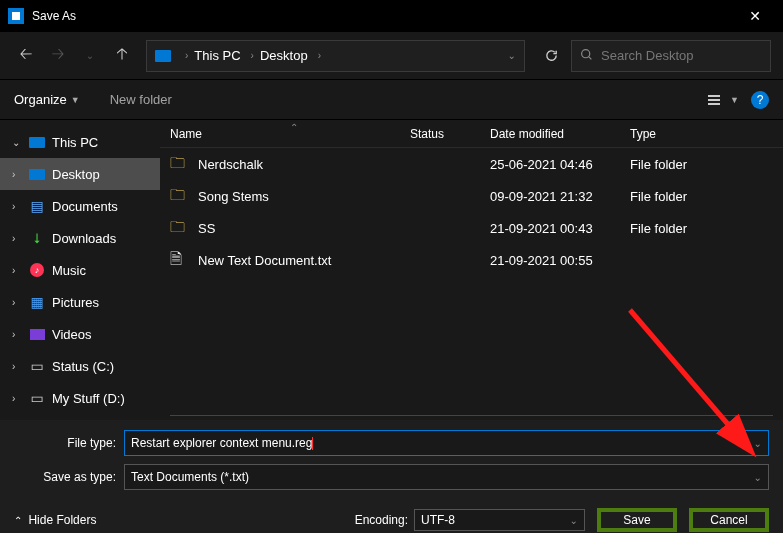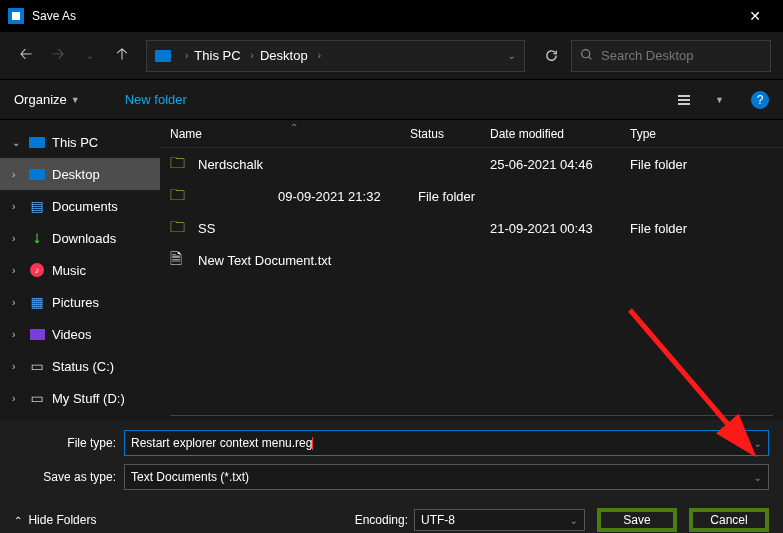--- a/index.html
+++ b/index.html
@@ -13,23 +13,23 @@
 .navbtn.disabled { color: #555; }
 .addrbar { flex: 1; height: 32px; border: 1px solid #3a3a3a; background: #1f1f1f; display: flex; align-items: center; padding: 0 8px; margin: 0 6px; color: #fff; font-size: 13px; }
 .addrbar .pcicon { width: 16px; height: 12px; background: #0078d4; margin-right: 8px; border-radius:1px; }
 .addrbar .crumb { margin-right: 4px; }
 .addrbar .sep { margin: 0 6px; color: #888; font-size: 10px; }
 .addrbar .spacer { flex: 1; }
 .addrbar .drop { color: #888; font-size: 10px; }
 .refresh { width: 32px; height: 32px; display:flex; align-items:center; justify-content:center; color:#ccc; cursor:pointer; }
 .searchbox { width: 200px; height: 32px; border: 1px solid #3a3a3a; background: #1f1f1f; display: flex; align-items: center; padding: 0 8px; color: #777; font-size: 13px; }
 .searchbox .sicon { margin-right: 8px; color:#888; }
-.toolbar { height: 40px; background: #191919; display: flex; align-items: center; padding: 0 14px; border-bottom: 1px solid #000; gap: 15px; }
+.toolbar { height: 40px; background: #191919; display: flex; align-items: center; padding: 0 14px; border-bottom: 1px solid #000; }
 .toolbar .org { color: #fff; font-size: 13px; cursor:pointer; display:flex; align-items:center; gap:4px;}
-.toolbar .newf { color: #0ea5e9; font-size: 13px; margin-left: 30px; cursor:pointer; }
+.toolbar .newf { color: #a3a3a3; font-size: 13px; margin-left: 30px; cursor:pointer; }
 .toolbar .tspace { flex: 1; }
 .toolbar .view { width:24px; height:24px; display:flex; align-items:center; justify-content:center; color:#ccc; cursor:pointer; margin-right:4px;}
 .toolbar .help { width: 18px; height: 18px; background: #0078d4; border-radius: 50%; color: #fff; font-size: 12px; display:flex; align-items:center; justify-content:center; margin-left: 12px; cursor:pointer;}
 .mainarea { display: flex; height: 300px; background: #191919; }
 .sidebar { width: 160px; background: #191919; padding-top: 6px; }
 .side-item { display: flex; align-items: center; height: 32px; padding-left: 12px; color: #fff; font-size: 13px; cursor:pointer; gap:6px;}
 .side-item.active { background: #4d4d4d; }
 .side-item .caret { width: 10px; font-size: 10px; color: #ccc; }
 .side-item .sicon { width: 18px; height: 14px; display:flex; align-items:center; justify-content:center; font-size:14px;}
 .filelist { flex: 1; background: #191919; position: relative; }
@@ -203,35 +203,37 @@
     <div id="filerows">
         <div class="frow">
           <span class="ficon folder-icon">🗀</span>
           <span class="fname">Nerdschalk</span>
           <span class="fstatus"></span>
           <span class="fdate">25-06-2021 04:46</span>
           <span class="ftype">File folder</span>
         </div>
         <div class="frow">
           <span class="ficon folder-icon">🗀</span>
+          <span class="fname">Song Stems</span>
           <span class="fstatus"></span>
           <span class="fdate">09-09-2021 21:32</span>
           <span class="ftype">File folder</span>
         </div>
         <div class="frow">
           <span class="ficon folder-icon">🗀</span>
           <span class="fname">SS</span>
           <span class="fstatus"></span>
           <span class="fdate">21-09-2021 00:43</span>
           <span class="ftype">File folder</span>
         </div>
         <div class="frow">
           <span class="ficon txt-icon">🗎</span>
           <span class="fname">New Text Document.txt</span>
           <span class="fstatus"></span>
+          <span class="fdate">21-09-2021 00:55</span>
         </div>
       </div>
     <div class="scline"></div>
   </div>
 </div>
 
 <div class="bottom">
   <div class="fieldrow">
     <label>File type:</label>
     <div class="combo fn">

